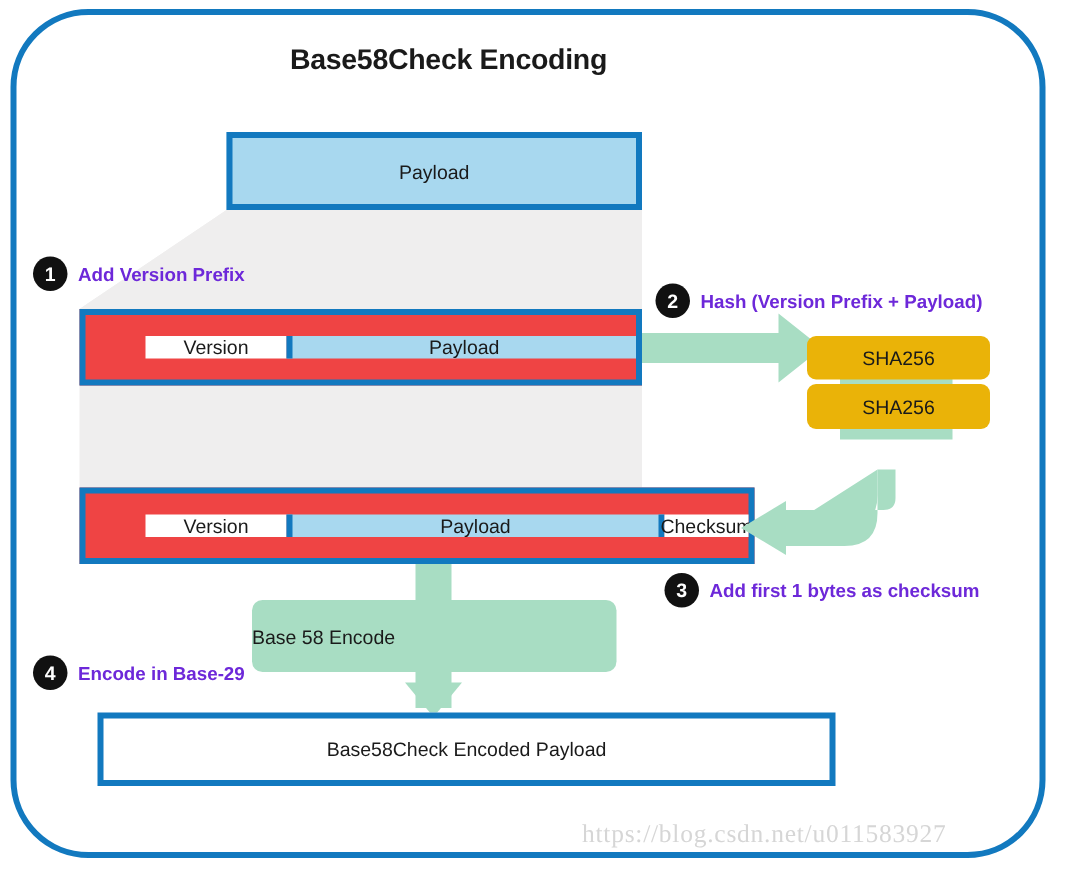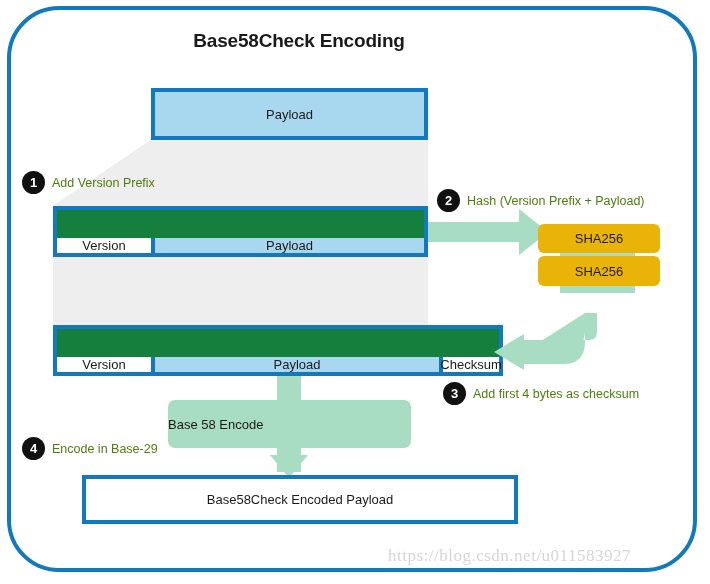--- a/index.html
+++ b/index.html
@@ -39,23 +39,24 @@
     font-size: 19px;
     font-weight: bold;
     color: #1a1a1a;
     letter-spacing: -0.2px;
   }
   
   .row {
     position: absolute;
     border: 4px solid #1279bf;
     box-sizing: border-box;
-    background: #15803d;
-    display: flex;
-    align-items: flex-end;
+    background: #ef4444;
+    display: flex;
+    align-items: center;
+    padding-left: 40px;
   }
   .cell {
     display: flex;
     align-items: center;
     justify-content: center;
     font-size: 13px;
     color: #1a1a1a;
     box-sizing: border-box;
   }
   .cell.white { background: #ffffff; }
@@ -105,30 +106,30 @@
     color: #ffffff;
     font-size: 13px;
     font-weight: bold;
     display: flex;
     align-items: center;
     justify-content: center;
     flex: 0 0 auto;
   }
   .badge .lab {
     font-size: 12.5px;
-    color: #4d7c0f;
+    color: #6d28d9;
     white-space: nowrap;
-    font-weight: 400;
+    font-weight: 700;
   }
   
   #output-box {
     position: absolute;
-    left: 82px;
+    left: 65px;
     top: 475px;
-    width: 436px;
+    width: 492px;
     height: 49px;
     border: 4px solid #1279bf;
     box-sizing: border-box;
     background: #ffffff;
     display: flex;
     align-items: center;
     justify-content: center;
     font-size: 13px;
     color: #1a1a1a;
   }
@@ -249,21 +250,21 @@
   <div class="badge" style="left:22px; top:171px;">
     <div class="num">1</div>
     <div class="lab">Add Version Prefix</div>
   </div>
   <div class="badge" style="left:437px; top:189px;">
     <div class="num">2</div>
     <div class="lab">Hash (Version Prefix + Payload)</div>
   </div>
   <div class="badge" style="left:443px; top:382px;">
     <div class="num">3</div>
-    <div class="lab">Add first 4 bytes as checksum</div>
+    <div class="lab">Add first 1 bytes as checksum</div>
   </div>
   <div class="badge" style="left:22px; top:437px;">
     <div class="num">4</div>
     <div class="lab">Encode in Base-29</div>
   </div>
 
   <div id="watermark">https://blog.csdn.net/u011583927</div>
 
 </div>
 

